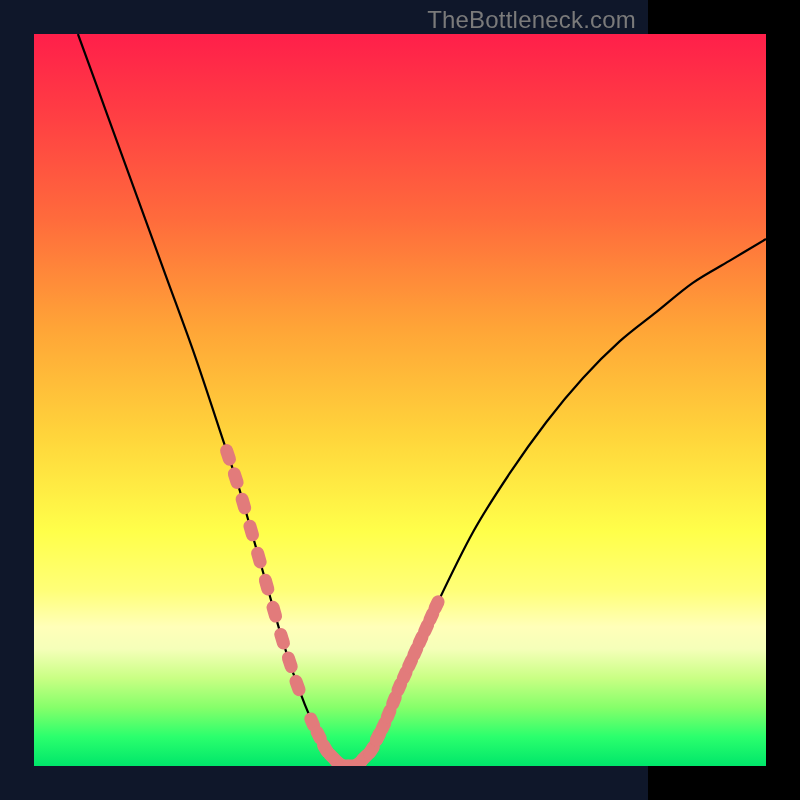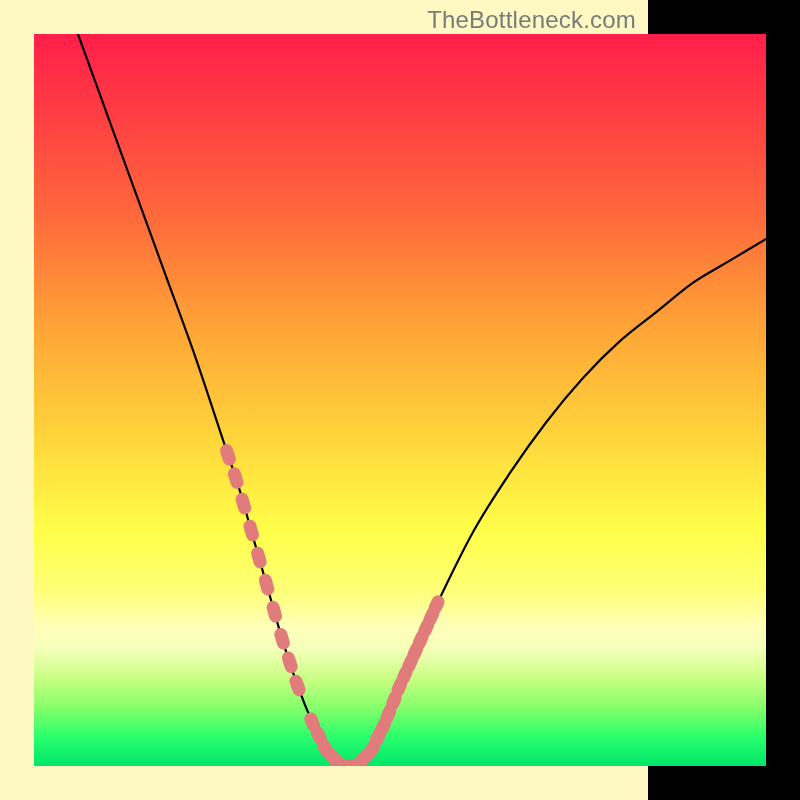--- a/index.html
+++ b/index.html
@@ -10,21 +10,21 @@
     background: #000;
     overflow: hidden;
     font-family: Arial, Helvetica, sans-serif;
   }
   .frame {
     position: absolute;
     left: 0;
     top: 0;
     width: 648px;
     height: 800px;
-    background: #fef9c3;
+    background: #0f172a;
   }
   .plot {
     position: absolute;
     left: 34px;
     top: 34px;
     width: 732px;
     height: 732px;
     background: linear-gradient(to bottom,
       #ff1f4a 0%,
       #ff3b44 10%,

